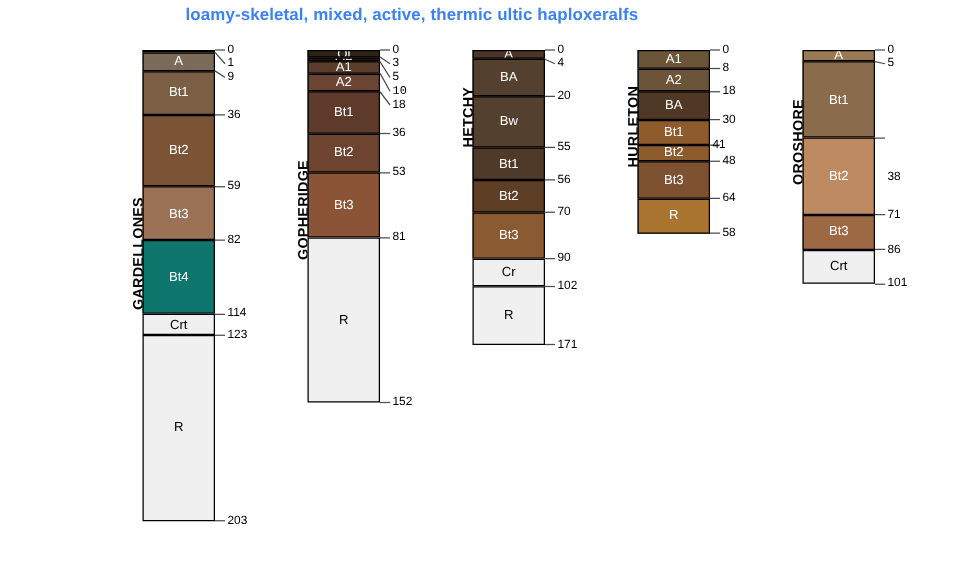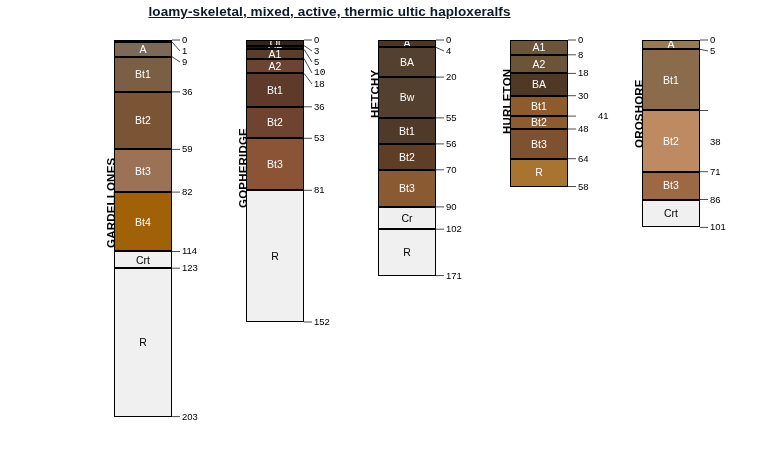--- a/index.html
+++ b/index.html
@@ -5,23 +5,22 @@
   html,body{margin:0;padding:0;}
   body{
     width:775px;height:450px;background:#ffffff;
     font-family:"Liberation Sans", sans-serif;
     position:relative;overflow:hidden;
   }
   #plot{position:absolute;inset:0;}
 
   .title{
     position:absolute;top:4px;left:0;width:659px;
-    text-align:center;font-size:13.5px;font-weight:bold;color:#0f172a;
+    text-align:center;font-size:13.5px;font-weight:bold;color:#3b82f6;
     letter-spacing:0.1px;
-    text-decoration:underline;
   }
 
   .profile{position:absolute;top:0;left:0;}
 
   .pname{
     position:absolute;
     font-size:11.5px;font-weight:bold;color:#000;
     white-space:nowrap;
     transform-origin:0 0;
     transform:rotate(-90deg);
@@ -67,21 +66,21 @@
           </div>
           <div class="hz" style="top: 56.695px; height: 35.245px; width: 58px; background: rgb(123, 95, 68);">
             <span class="hzlab">Bt1</span>
           </div>
           <div class="hz" style="top: 91.94px; height: 57.505px; width: 58px; background: rgb(123, 84, 53);">
             <span class="hzlab">Bt2</span>
           </div>
           <div class="hz" style="top: 149.445px; height: 42.665px; width: 58px; background: rgb(156, 114, 87);">
             <span class="hzlab">Bt3</span>
           </div>
-          <div class="hz" style="top: 192.11px; height: 59.36px; width: 58px; background: #a16207;">
+          <div class="hz" style="top: 192.11px; height: 59.36px; width: 58px; background: #0f766e;">
             <span class="hzlab">Bt4</span>
           </div>
           <div class="hz" style="top: 251.47px; height: 16.695px; width: 58px; background: rgb(240, 240, 240);">
             <span class="hzlab dark">Crt</span>
           </div>
           <div class="hz" style="top: 268.165px; height: 148.4px; width: 58px; background: rgb(240, 240, 240);">
             <span class="hzlab dark">R</span>
           </div>
         </div>
         <div class="tickwrap">
@@ -242,21 +241,21 @@
             <path d="M0,95.7 L8,95.7"></path>
             <path d="M0,116.1 L8,116.1"></path>
             <path d="M0,129.0 L8,129.0"></path>
             <path d="M0,158.7 L8,158.7"></path>
             <path d="M0,186.5 L8,186.5"></path>
           </svg>
           <div class="tick" style="left: 578px; top: 35px;">0</div>
           <div class="tick" style="left: 578px; top: 49.84px;">8</div>
           <div class="tick" style="left: 578px; top: 68.39px;">18</div>
           <div class="tick" style="left: 578px; top: 90.65px;">30</div>
-          <div class="tick" style="left: 598px; top: 111.055px;">41</div>
+          <div class="tick" style="left: 570px; top: 111.055px;">41</div>
           <div class="tick" style="left: 578px; top: 124.04px;">48</div>
           <div class="tick" style="left: 578px; top: 153.72px;">64</div>
           <div class="tick" style="left: 578px; top: 181.545px;">58</div>
         </div>
       </div>
       <div class="profile">
         <div class="pname" style="left: 633px; top: 148px;">OROSHORE</div>
         <div class="col" style="left: 642px; top: 0px; width: 58px;">
           <div class="hz" style="top: 40px; height: 9.275px; width: 58px; background: rgb(154, 122, 85);">
             <span class="hzlab">A</span>

